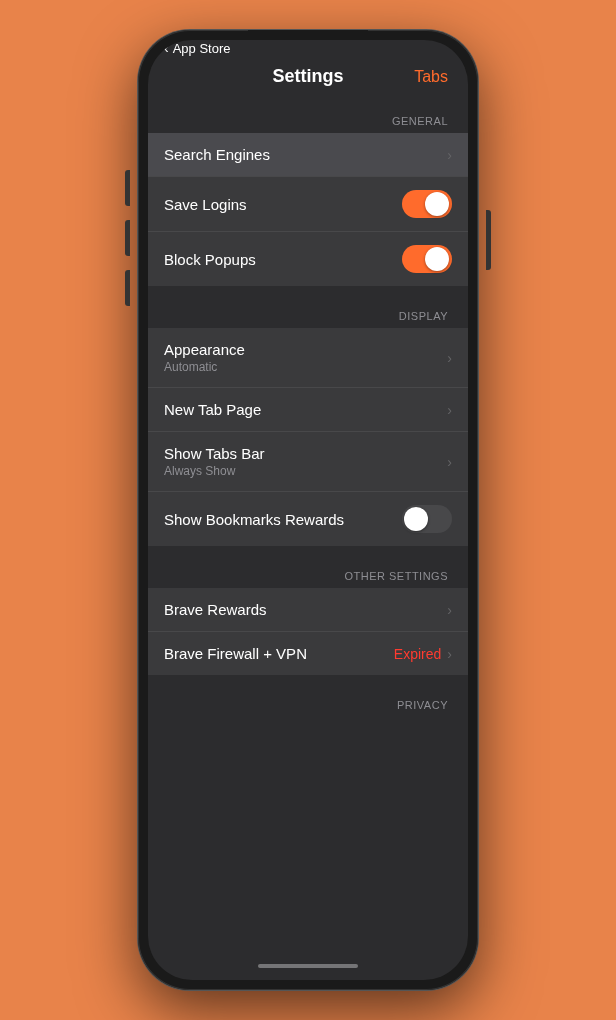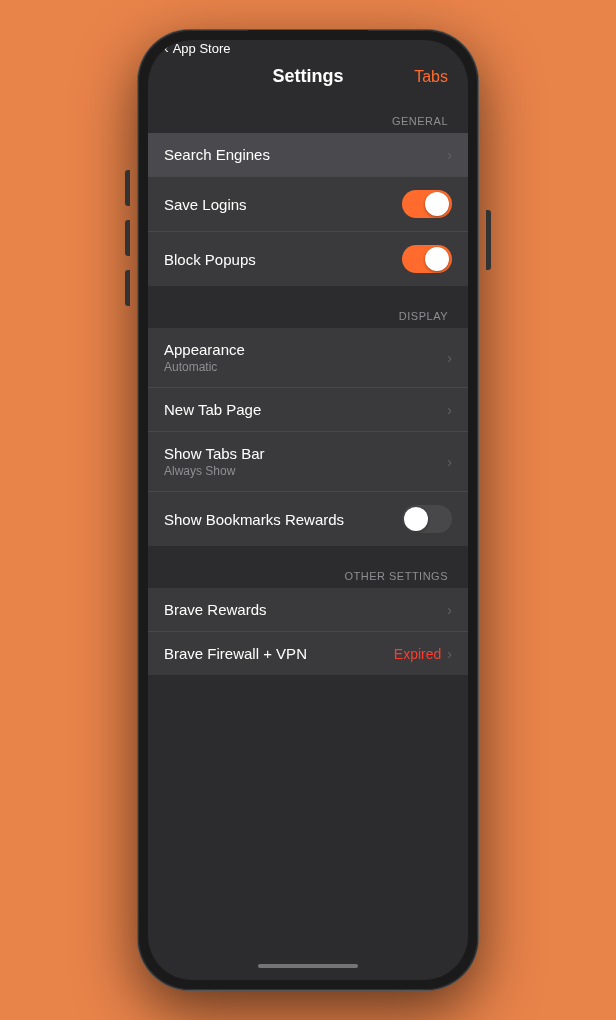--- a/index.html
+++ b/index.html
@@ -424,20 +424,21 @@
           <div class="row-left">
             <span class="row-label">Brave Firewall + VPN</span>
           </div>
           <div class="row-right">
             <span class="expired-label">Expired</span>
             <span class="chevron">›</span>
           </div>
         </div>
       </div>
 
+      <div class="settings-section-label">PRIVACY</div>
 
     </div>
 
     <div class="home-indicator">
       <div class="home-bar"></div>
     </div>
 
   </div>
 </div>
 

